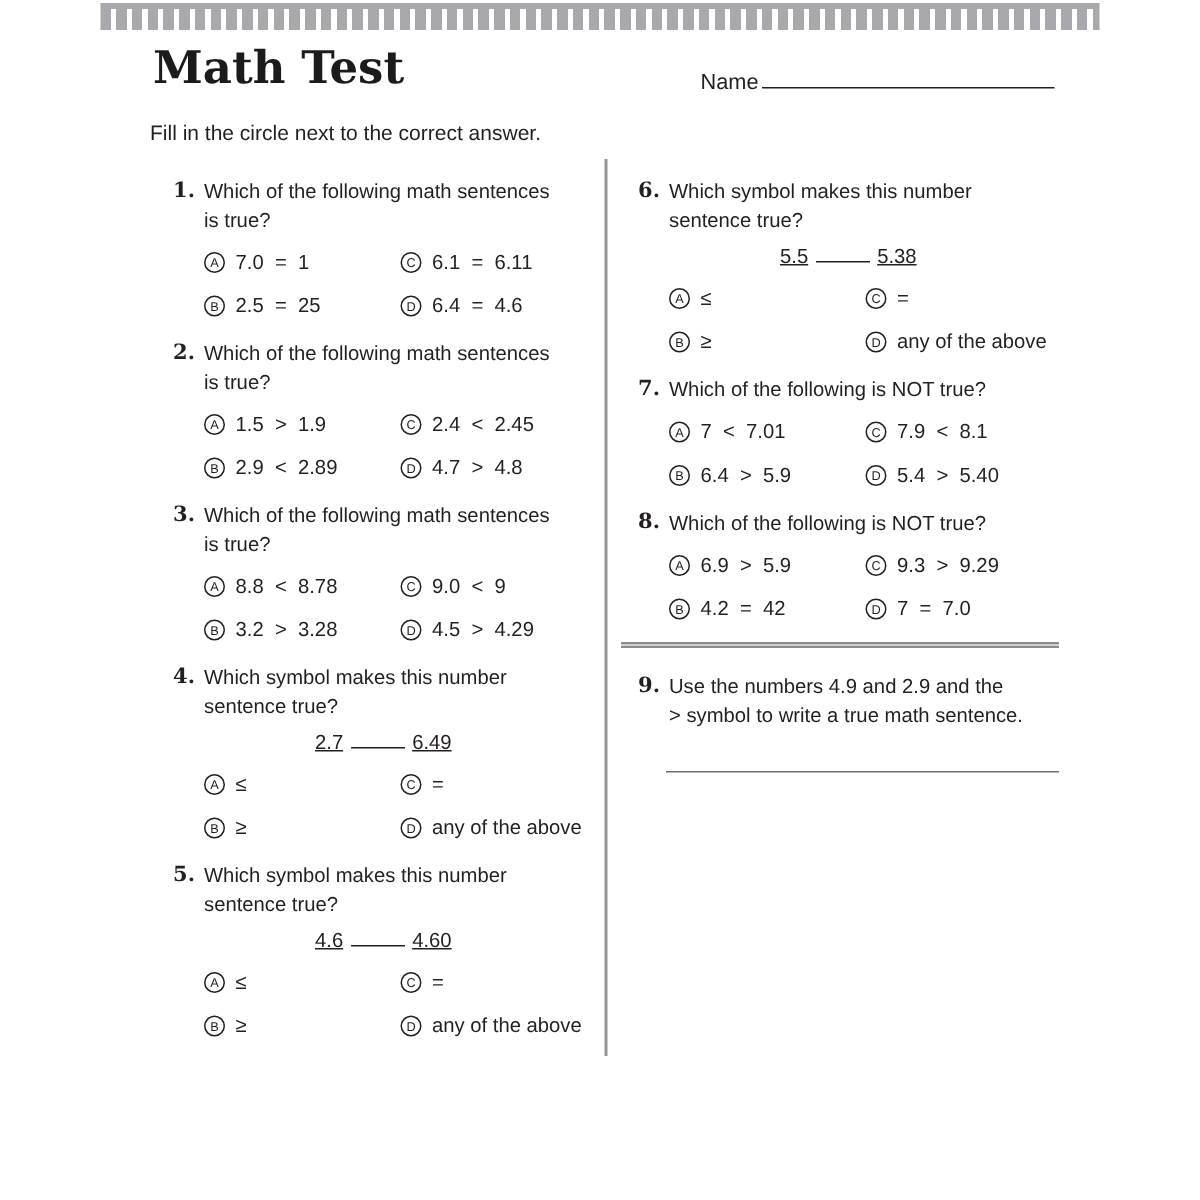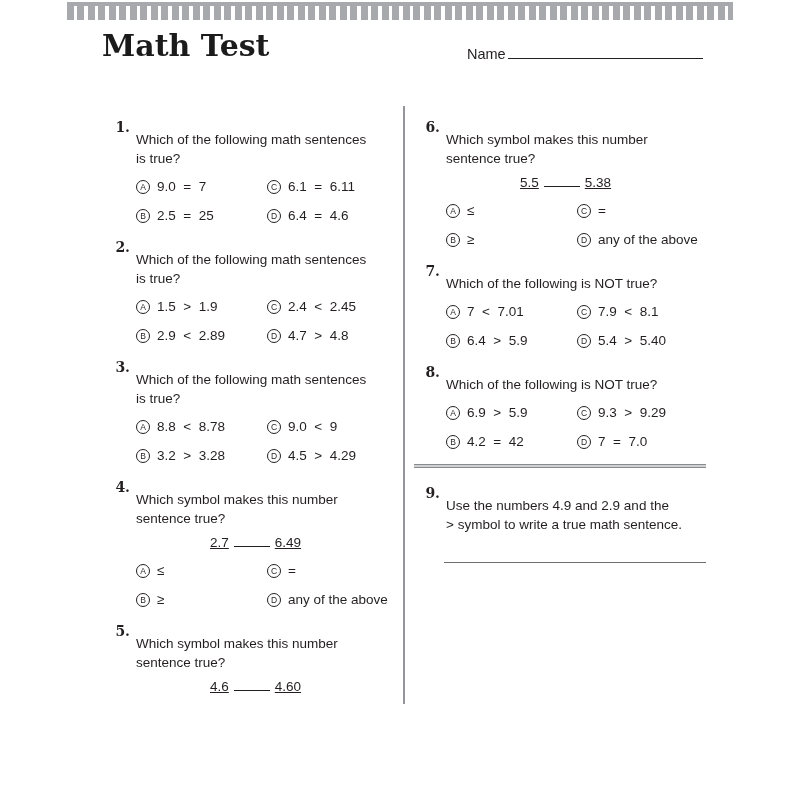--- a/index.html
+++ b/index.html
@@ -22,21 +22,21 @@
   .divider-v{position:absolute;left:403px;top:106px;width:2px;height:680px;background:#939598;}
 
   .col{position:absolute;top:112px;padding-top:6px;}
   .col-left{left:106px;width:292px;}
   .col-right{left:414px;width:292px;}
 
   .question{display:flex;margin:0 0 14px 0;}
   .qnum{flex:none;width:24px;padding-right:6px;text-align:right;
         font-family:"DejaVu Serif",serif;font-weight:bold;font-size:14px;line-height:19px;}
   .col-right .qnum{width:26px;}
-  .qbody{flex:1;font-size:13.5px;line-height:19px;margin-top:12px;}
+  .qbody{flex:1;font-size:13.5px;line-height:19px;}
 
   .opts{display:grid;grid-template-columns:131px 1fr;row-gap:13px;margin-top:11px;}
   .opt{display:flex;align-items:center;gap:7px;height:16px;line-height:16px;}
   .bubble{flex:none;width:14px;height:14px;box-sizing:border-box;border:1.2px solid #231f20;
           border-radius:50%;display:inline-flex;align-items:center;justify-content:center;
           font-size:8.5px;font-weight:500;line-height:1;}
   .opt-text{white-space:pre;}
 
   .sentence{margin:5px 0 9px 74px;height:19px;text-decoration:underline;}
   .blank{display:inline-block;width:36px;height:12px;margin:0 5px;
@@ -53,34 +53,35 @@
 <div class="page">
 
   <div class="stripes"></div>
 
   <h1 class="title">Math Test</h1>
 
   <div class="name-field">
     <span>Name</span><span class="name-line"></span>
   </div>
 
+  <div class="instructions">Fill in the circle next to the correct answer.</div>
 
   <div class="divider-v"></div>
 
   <div class="col col-left">
 
     <div class="question">
       <div class="qnum">1.</div>
       <div class="qbody">
         <div>Which of the following math sentences</div>
         <div>is true?</div>
         <div class="opts">
           <div class="opt">
               <span class="bubble">A</span>
-              <span class="opt-text">9.0  =  7</span>
+              <span class="opt-text">7.0  =  1</span>
             </div>
           <div class="opt">
               <span class="bubble">C</span>
               <span class="opt-text">6.1  =  6.11</span>
             </div>
           <div class="opt">
               <span class="bubble">B</span>
               <span class="opt-text">2.5  =  25</span>
             </div>
           <div class="opt">

